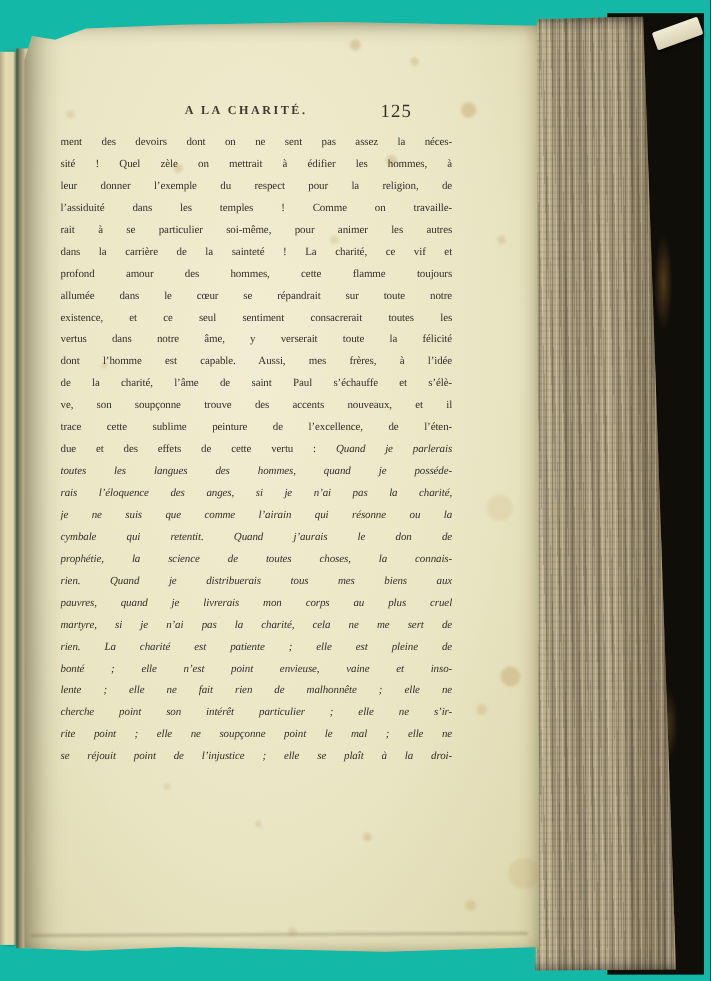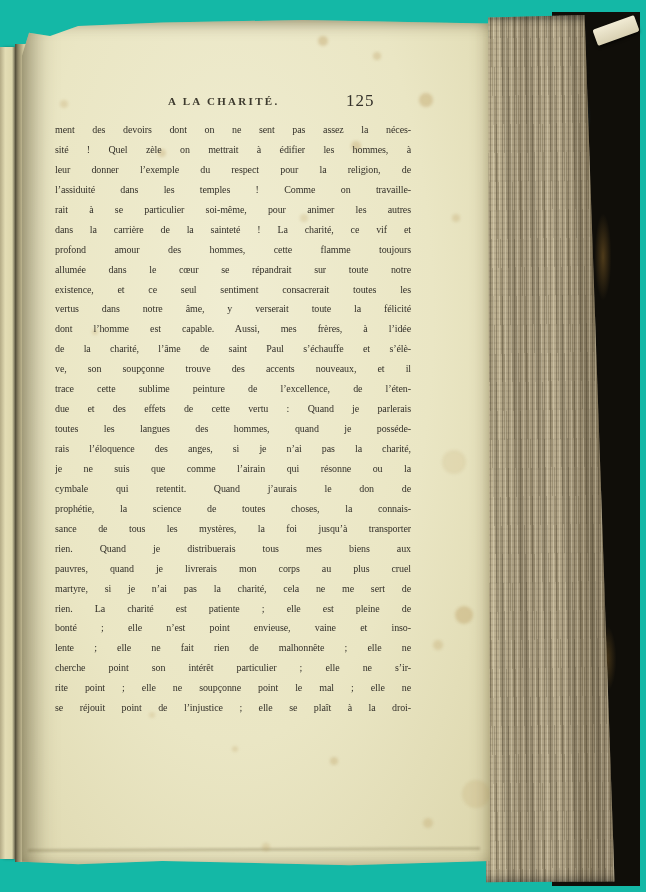--- a/index.html
+++ b/index.html
@@ -46,21 +46,21 @@
   }
   
   .body-text{
     position:absolute;left:33px;top:104px;width:356px;
     font-size:10px;color:#34312a;letter-spacing:-.1px;
   }
   .line{
     height:19.95px;overflow:hidden;text-align:justify;
   }
   .line::after{content:"";display:inline-block;width:100%;height:0;}
-  .it{}
+  .it{font-style:italic;}
   .ro{font-style:normal;}
   
   .spot{position:absolute;border-radius:50%;background:#b08a48;filter:blur(1.5px);}
   
   .fore-edge{
     position:absolute;left:484px;top:15px;width:136px;height:869px;z-index:3;
     background:
       repeating-linear-gradient(90deg, rgba(50,42,28,.30) 0 1px, rgba(0,0,0,0) 1px 3px,
                                 rgba(246,240,216,.30) 3px 4px, rgba(0,0,0,0) 4px 6px),
       repeating-linear-gradient(88deg, rgba(64,55,36,.20) 0 7px, rgba(0,0,0,0) 7px 13px,
@@ -129,21 +129,20 @@
         <div class="line"><span class="ro">dont l’homme est capable. Aussi, mes frères, à l’idée</span></div>
         <div class="line"><span class="ro">de la charité, l’âme de saint Paul s’échauffe et s’élè-</span></div>
         <div class="line"><span class="ro">ve, son soupçonne trouve des accents nouveaux, et il</span></div>
         <div class="line"><span class="ro">trace cette sublime peinture de l’excellence, de l’éten-</span></div>
         <div class="line"><span class="ro">due et des effets de cette vertu : </span><span class="it">Quand je parlerais</span></div>
         <div class="line"><span class="it">toutes les langues des hommes, quand je posséde-</span></div>
         <div class="line"><span class="it">rais l’éloquence des anges, si je n’ai pas la charité,</span></div>
         <div class="line"><span class="it">je ne suis que comme l’airain qui résonne ou la</span></div>
         <div class="line"><span class="it">cymbale qui retentit. Quand j’aurais le don de</span></div>
         <div class="line"><span class="it">prophétie, la science de toutes choses, la connais-</span></div>
-        <div class="line"><span class="it">sance de tous les mystères, la foi jusqu’à transporter</span></div>
         <div class="line"><span class="it">rien. Quand je distribuerais tous mes biens aux</span></div>
         <div class="line"><span class="it">pauvres, quand je livrerais mon corps au plus cruel</span></div>
         <div class="line"><span class="it">martyre, si je n’ai pas la charité, cela ne me sert de</span></div>
         <div class="line"><span class="it">rien. La charité est patiente ; elle est pleine de</span></div>
         <div class="line"><span class="it">bonté ; elle n’est point envieuse, vaine et inso-</span></div>
         <div class="line"><span class="it">lente ; elle ne fait rien de malhonnête ; elle ne</span></div>
         <div class="line"><span class="it">cherche point son intérêt particulier ; elle ne s’ir-</span></div>
         <div class="line"><span class="it">rite point ; elle ne soupçonne point le mal ; elle ne</span></div>
         <div class="line"><span class="it">se réjouit point de l’injustice ; elle se plaît à la droi-</span></div>
       </div>

